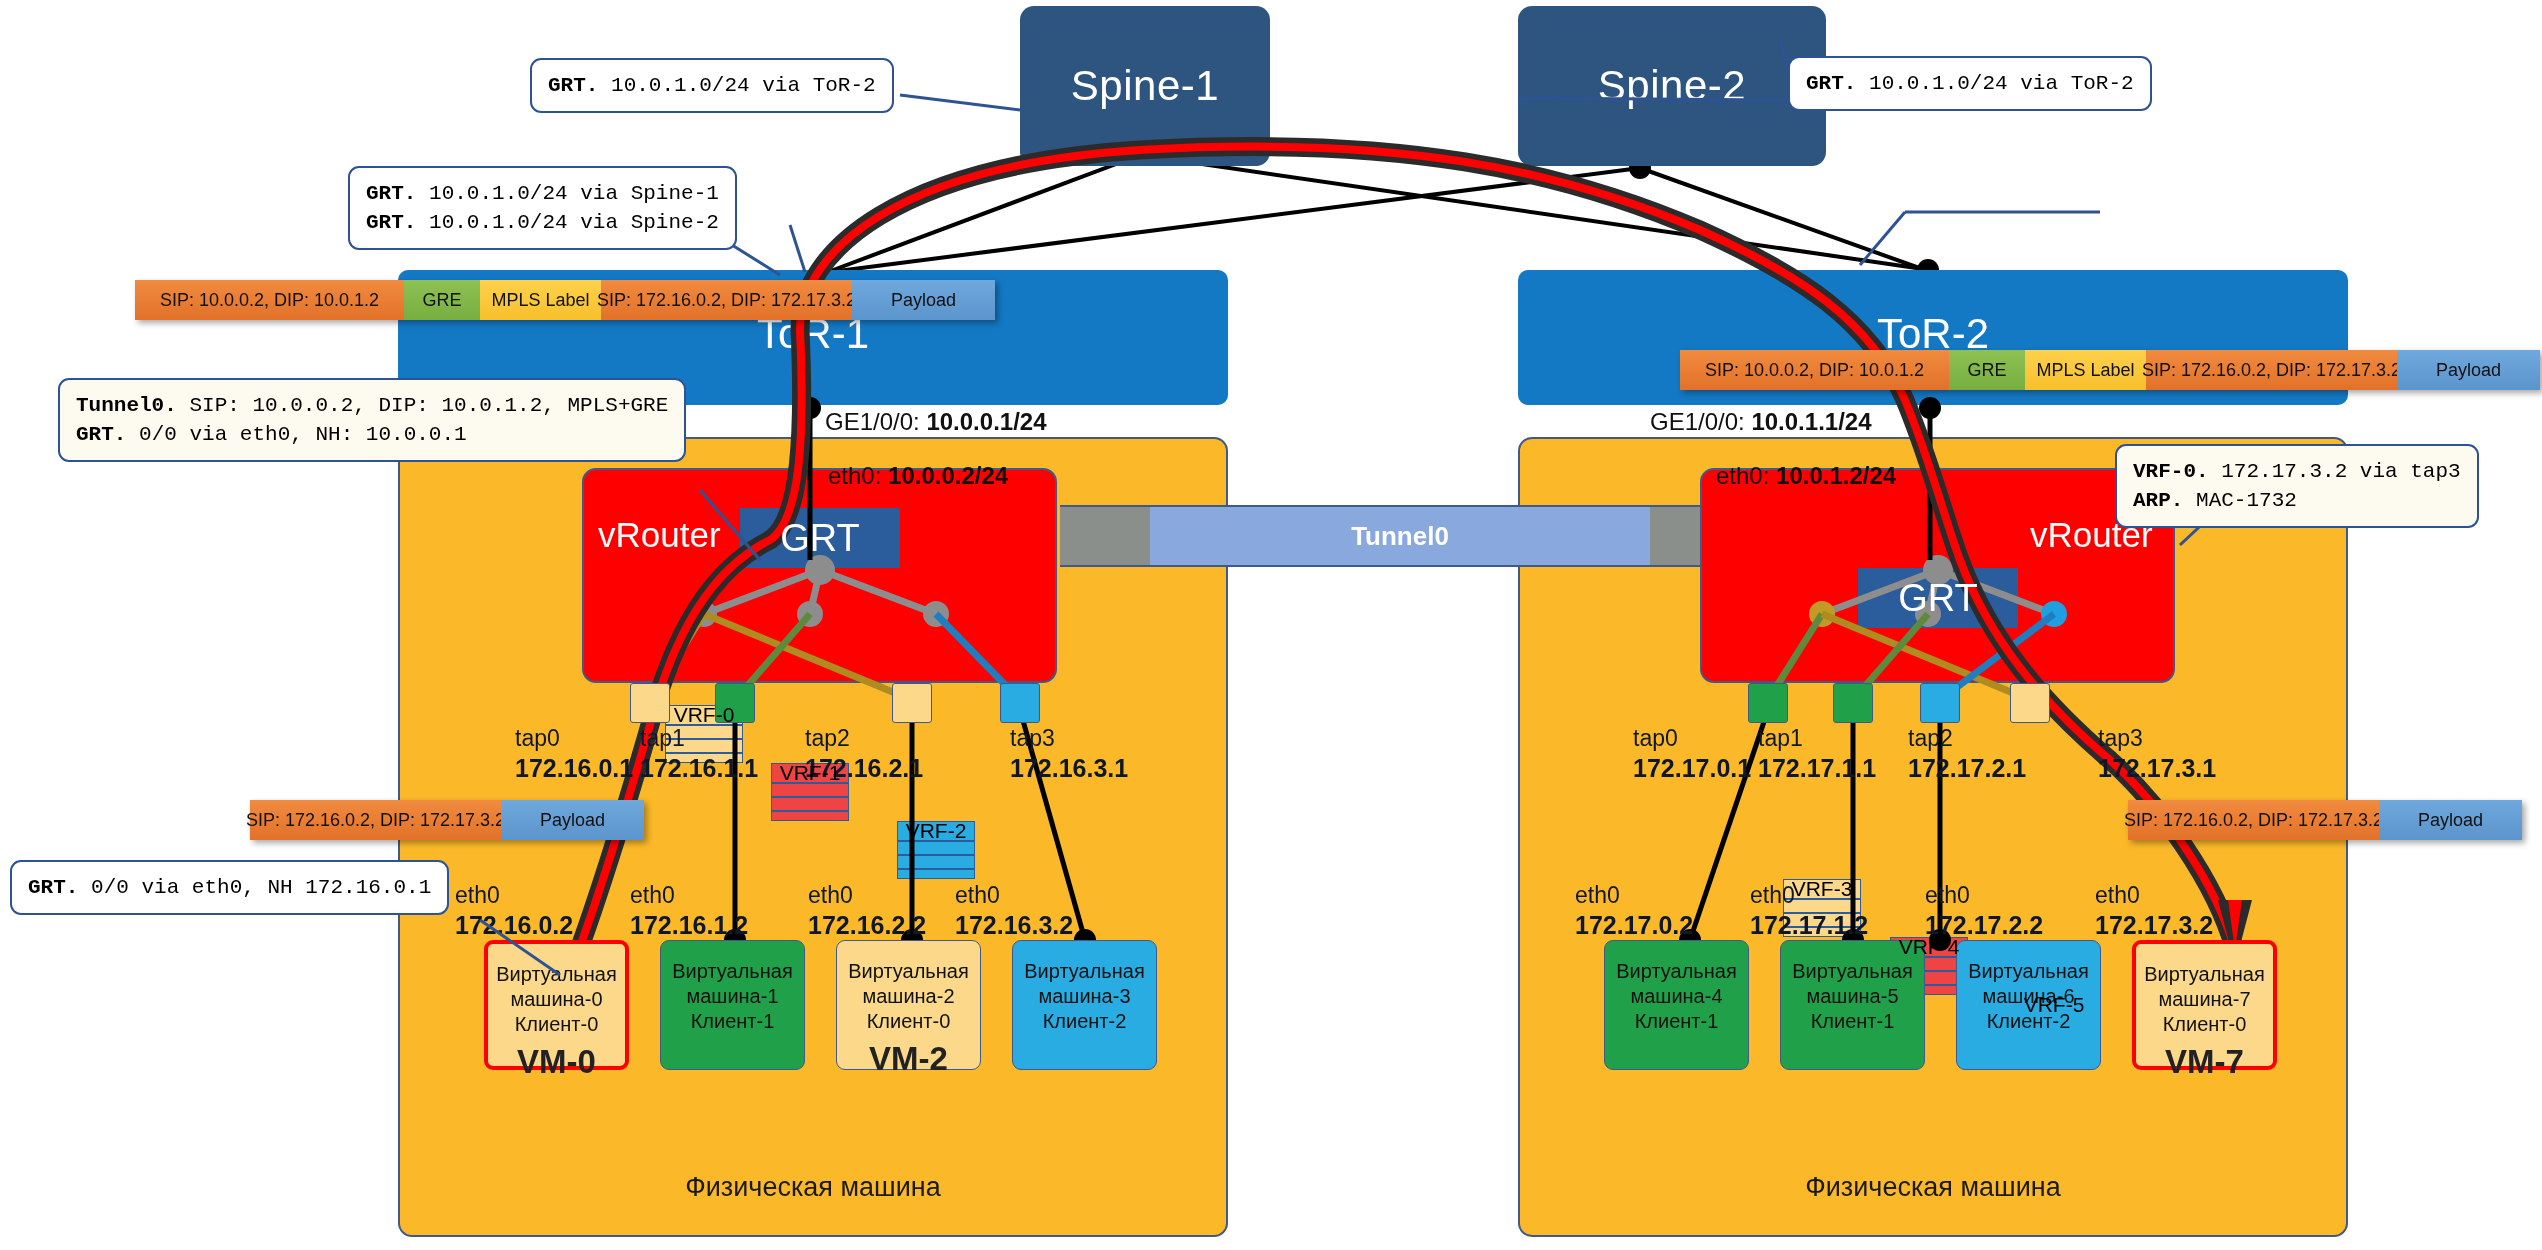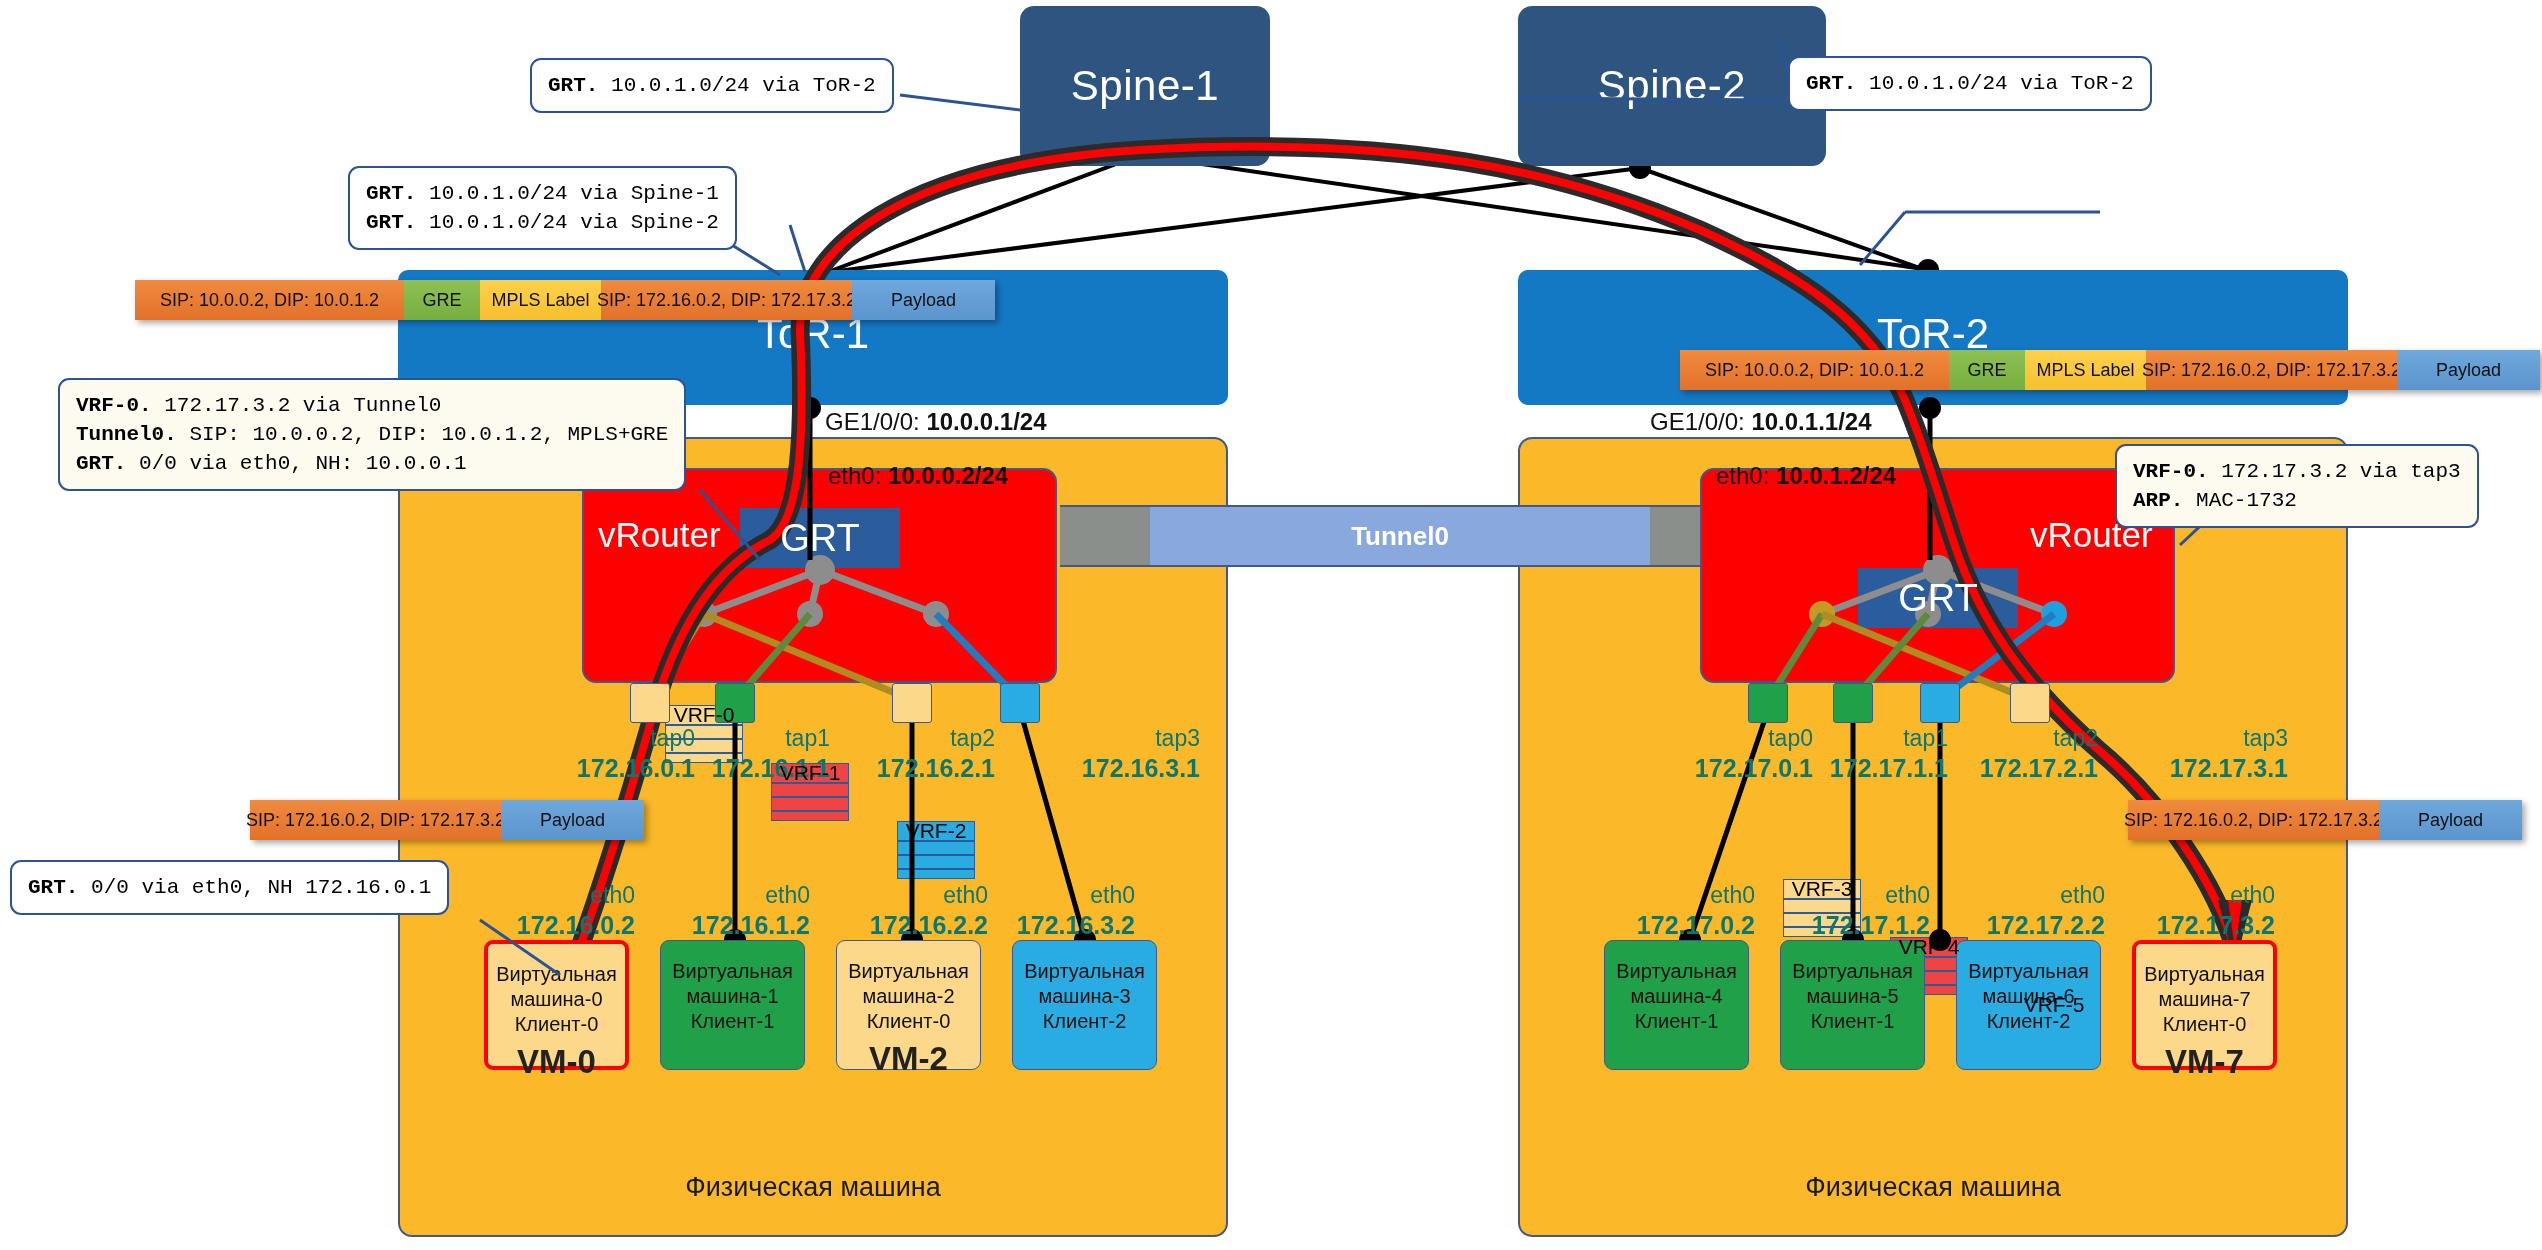--- a/index.html
+++ b/index.html
@@ -81,21 +81,21 @@
   .pkt div{display:flex;align-items:center;justify-content:center;
            font-size:18px;color:#111;white-space:nowrap;padding:0 9px;}
   .pkt .orange{background:linear-gradient(#f08b3f,#e2712a);}
   .pkt .green{background:linear-gradient(#8dc153,#78ad3f);}
   .pkt .yellow{background:linear-gradient(#fdd14c,#f7c02c);}
   .pkt .blue{background:linear-gradient(#6fa8dc,#5b95cd);}
 
   
   .iflabel{font-size:24px;color:#111;white-space:nowrap;}
   .iflabel b{font-weight:bold;}
-  .taplabel{text-align:right;font-size:23px;color:#0f766e;line-height:30px;}
+  .taplabel{text-align:left;font-size:23px;color:#0f172a;line-height:30px;}
   .taplabel b{font-weight:bold;font-size:25px;}
 
   svg.ov{position:absolute;left:0;top:0;width:2542px;height:1250px;
          pointer-events:none;overflow:visible;}
 </style>
 </head>
 <body>
 
 <div id="stage">
 
@@ -451,21 +451,20 @@
     <div><b>GRT.</b><span> 10.0.1.0/24 via ToR-2</span></div>
   </div>
 
   <div class="abs callout callout-white" style="left:348px;top:166px;">
     <div><b>GRT.</b><span> 10.0.1.0/24 via Spine-1</span></div>
     <div><b>GRT.</b><span> 10.0.1.0/24 via Spine-2</span></div>
   </div>
 
 
   <div class="abs callout" style="left:58px;top:378px;">
-    <div><b>VRF-0.</b><span> 172.17.3.2 via Tunnel0</span></div>
     <div><b>Tunnel0.</b><span> SIP: 10.0.0.2, DIP: 10.0.1.2, MPLS+GRE</span></div>
     <div><b>GRT.</b><span> 0/0 via eth0, NH: 10.0.0.1</span></div>
   </div>
 
   <div class="abs callout" style="left:2115px;top:444px;">
     <div><b>VRF-0.</b><span> 172.17.3.2 via tap3</span></div>
     <div><b>ARP.</b><span> MAC-1732</span></div>
   </div>
 
   <div class="abs callout callout-white" style="left:10px;top:860px;">

